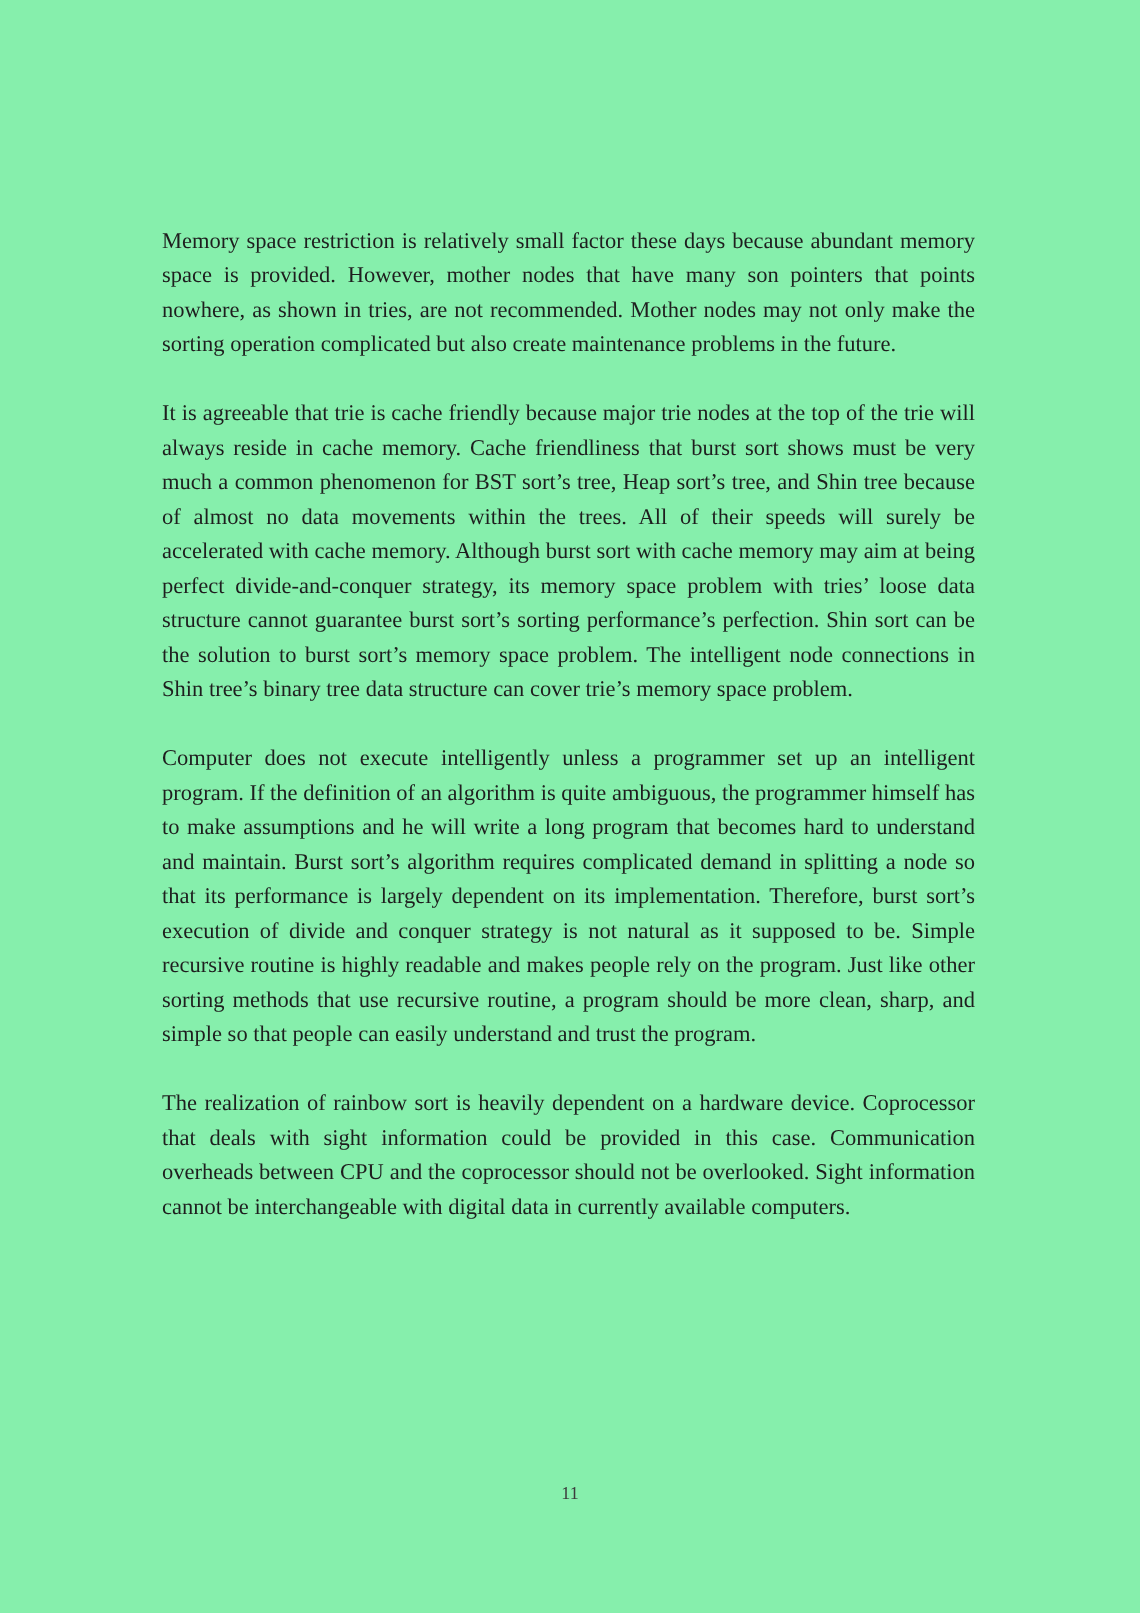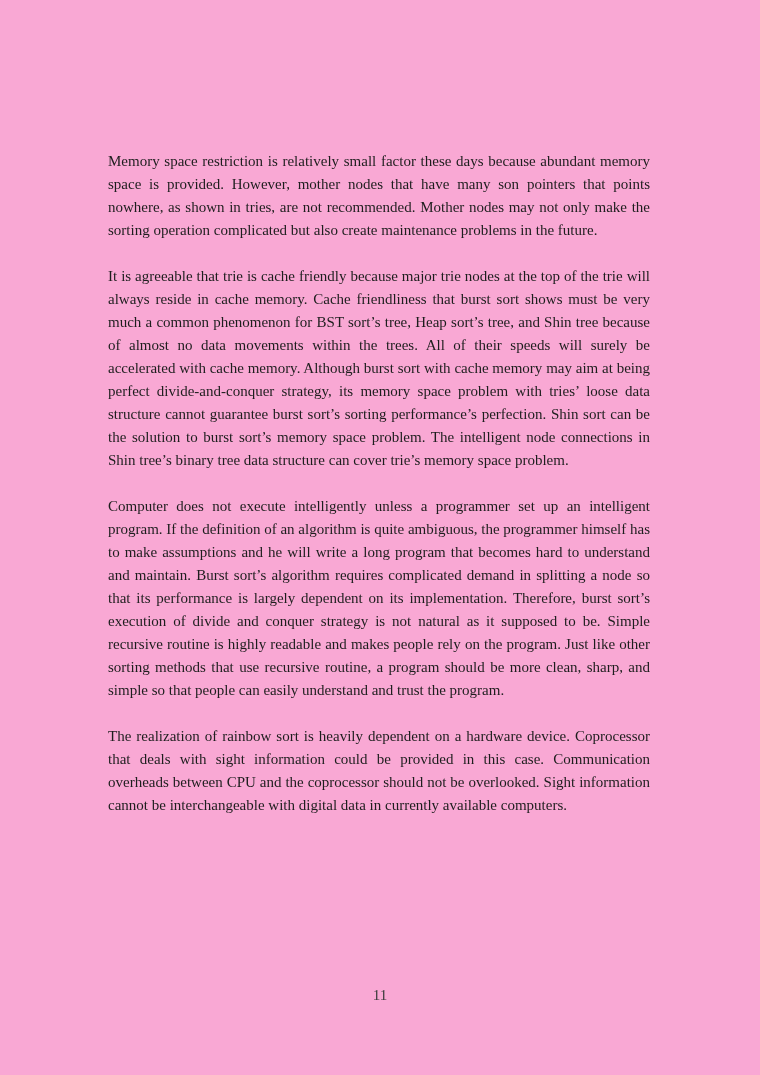--- a/index.html
+++ b/index.html
@@ -9,21 +9,21 @@
   body {
     width: 760px;
     height: 1075px;
     background: #ffffff;
     overflow: hidden;
   }
   .page {
     position: relative;
     width: 760px;
     height: 1075px;
-    background: #f9a8d4;
+    background: #86efac;
     font-family: "Liberation Serif", "DejaVu Serif", serif;
     color: #1e1e1e;
   }
   .content {
     position: absolute;
     left: 108px;
     top: 150px;
     width: 542px;
   }
   .content p {
@@ -40,21 +40,21 @@
     font-weight: normal;
     text-align: center;
     letter-spacing: 0.2px;
   }
   .page-number {
     position: absolute;
     top: 986px;
     left: 0;
     width: 760px;
     text-align: center;
-    font-size: 15px;
+    font-size: 12px;
     line-height: 18px;
     color: #3c3c3c;
   }
 </style>
 </head>
 <body>
 
 <div class="page">
   <div class="content">
     <p>Memory space restriction is relatively small factor these days because abundant memory space is provided. However, mother nodes that have many son pointers that points nowhere, as shown in tries, are not recommended. Mother nodes may not only make the sorting operation complicated but also create maintenance problems in the future.</p>

